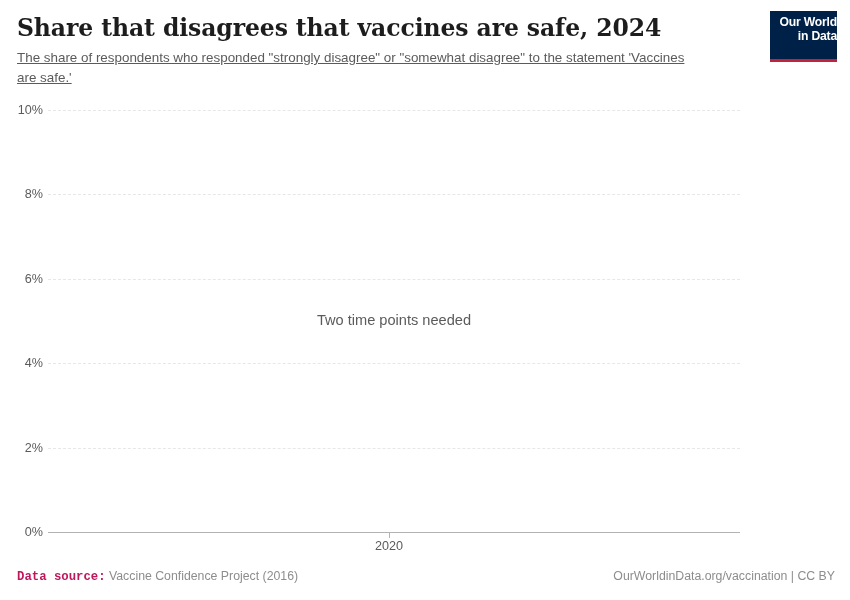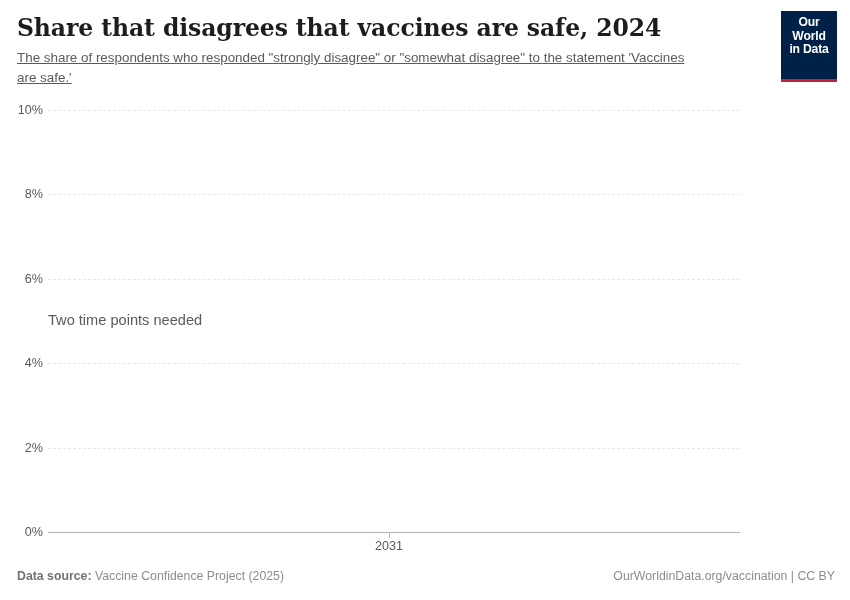--- a/index.html
+++ b/index.html
@@ -48,38 +48,38 @@
     margin: 6px 0 0 0;
     max-width: 690px;
     text-decoration: underline;
   }
 
   
   .owid-logo {
     position: absolute;
     right: 13px;
     top: 11px;
-    width: 56px;
+    width: 67px;
     background: #002147;
     padding: 5px 0 0 0;
     box-sizing: border-box;
-    text-align: center;
+    text-align: right;
     border-bottom: 3.5px solid #c0233c;
   }
   .owid-logo .logo-line {
     display: block;
     color: #ffffff;
     font-family: "Liberation Sans", sans-serif;
     font-size: 12.2px;
     font-weight: 700;
     line-height: 13.6px;
     letter-spacing: -0.2px;
   }
   .owid-logo .logo-line.second {
-    padding-bottom: 22px;
+    padding-bottom: 16px;
   }
 
   
   .plot {
     position: absolute;
     left: 0;
     top: 100px;
     width: 770px;
     height: 455px;
   }
@@ -109,20 +109,21 @@
   }
   .grid-row.zero .grid-line {
     border-top: 1px solid #b3b3b3;
   }
 
   
   .center-note {
     position: absolute;
     left: 48px;
     width: 692px;
+    text-align: center;
     font-family: "Liberation Sans", sans-serif;
     font-size: 14.6px;
     color: #5b5b5b;
     transform: translateY(-50%);
   }
 
   
   .x-tick {
     position: absolute;
     width: 0;
@@ -158,21 +159,22 @@
     color: #8d8d8d;
   }
   .footer .src {
     position: absolute;
     left: 0;
     top: 0;
     white-space: nowrap;
   }
   .footer .src .src-label {
     font-weight: 700;
-    color: #737373;
+    color: #be185d;
+    font-family: Liberation Mono, monospace;
   }
   .footer .src .src-value {
     color: #8d8d8d;
   }
   .footer .lic {
     position: absolute;
     right: 0;
     top: 0;
     white-space: nowrap;
     color: #8d8d8d;
@@ -223,26 +225,26 @@
 
     <div class="grid-row zero" style="top:432px;">
       <span class="tick-label">0%</span>
       <span class="grid-line"></span>
     </div>
 
     <div class="center-note" style="top:220px;">Two time points needed</div>
 
     <div class="x-tick" style="left:389px; top:432px;">
       <span class="tick-mark"></span>
-      <span class="x-label">2031</span>
+      <span class="x-label">2020</span>
     </div>
 
   </div>
 
   <div class="footer">
     <div class="src">
       <span class="src-label">Data source:</span>
-      <span class="src-value">Vaccine Confidence Project (2025)</span>
+      <span class="src-value">Vaccine Confidence Project (2016)</span>
     </div>
     <div class="lic">OurWorldinData.org/vaccination | CC BY</div>
   </div>
 
 </div>
 
 </body></html>

